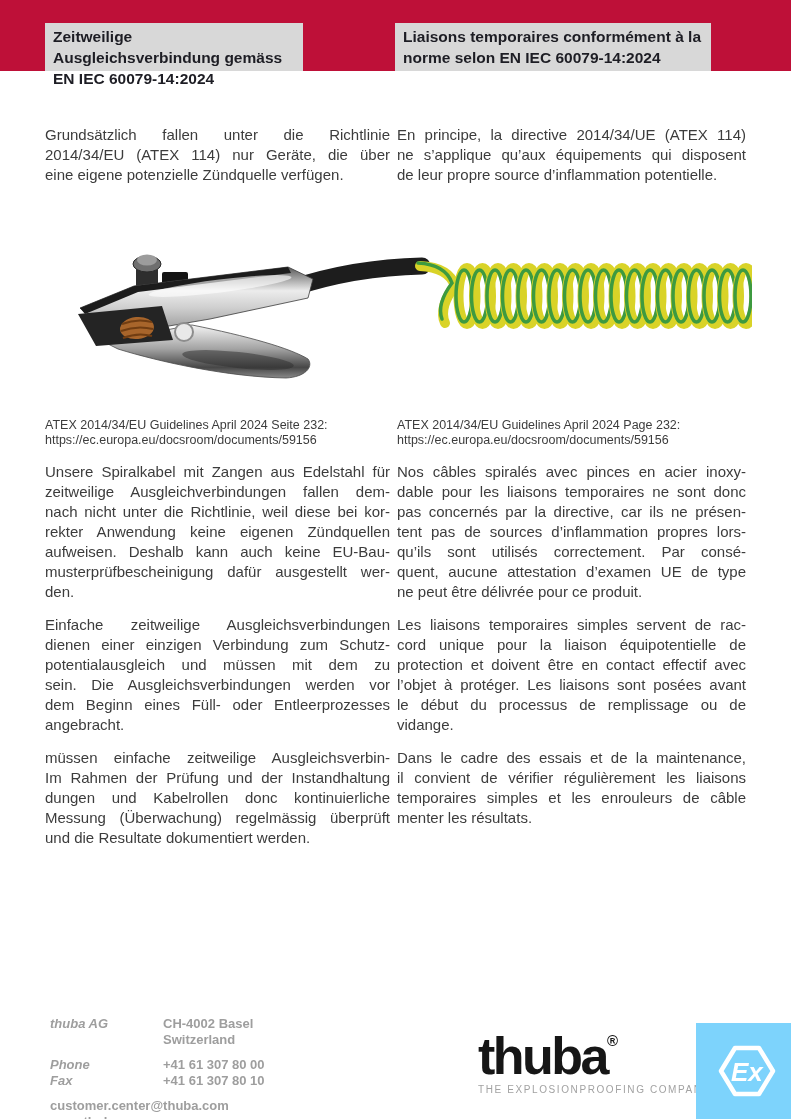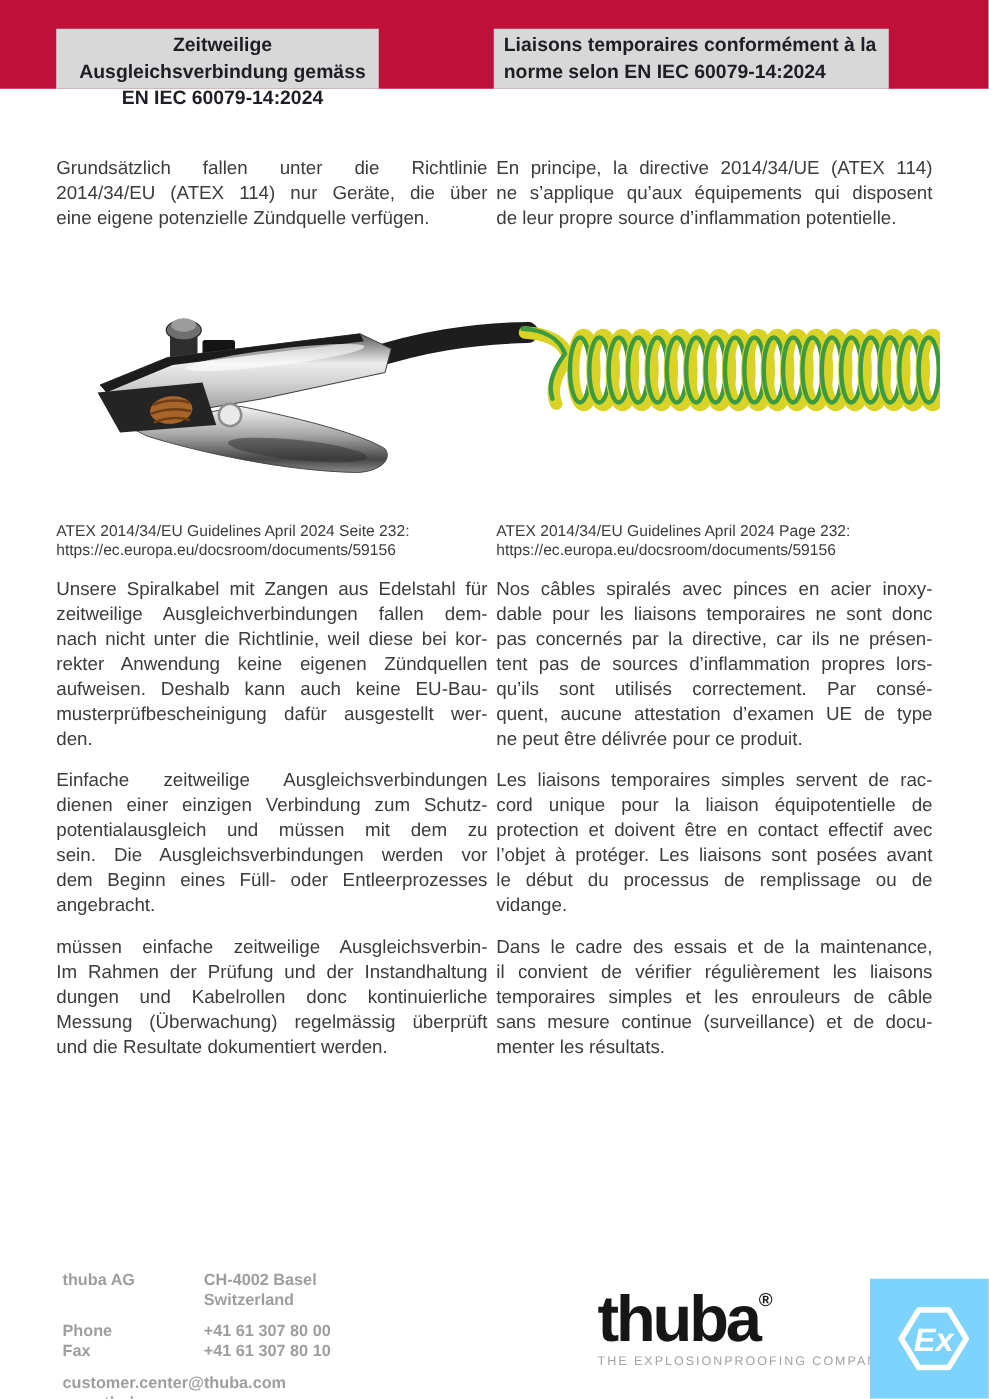--- a/index.html
+++ b/index.html
@@ -5,42 +5,42 @@
   html,body{margin:0;padding:0;background:#ffffff;}
   body{width:791px;height:1119px;position:relative;overflow:hidden;
        font-family:"Liberation Sans","DejaVu Sans",sans-serif;-webkit-font-smoothing:antialiased;}
   .abs{position:absolute;}
 
   
   .header-bar{left:0;top:0;width:791px;height:71px;background:#BE1038;}
   .title-box{top:23px;height:48px;background:#D8D8D8;color:#1d1d24;
              font-size:15.5px;font-weight:bold;line-height:21px;
              padding:3px 0 0 8px;box-sizing:border-box;white-space:pre-line;}
-  .title-de{left:45px;width:258px;text-align:center;}
+  .title-de{left:45px;width:258px;}
   .title-fr{left:395px;width:316px;}
 
   
   .col{color:#3c3c3c;font-size:15px;line-height:20px;}
   .col-de{left:45px;width:345px;}
   .col-fr{left:397px;width:349px;}
   .intro{top:125px;}
   .caption{top:418px;font-size:12.5px;line-height:15px;white-space:pre-line;}
   .paras{top:462px;}
   .jp{margin:0 0 13px 0;}
   .jp > div{text-align:justify;text-align-last:justify;}
   .jp > div:last-child{text-align-last:left;}
 
   
   .figure{left:42px;top:246px;width:710px;height:162px;}
 
   
   .footer{left:50px;top:1016px;width:340px;color:#9e9e9e;
           font-size:13px;font-weight:bold;line-height:16px;}
   .frow{display:flex;}
-  .flabel{width:113px;flex:0 0 113px;}
+  .flabel{width:113px;flex:0 0 113px;font-style:italic;}
   .fgap{height:9px;}
   .pre{white-space:pre-line;}
 
   .logo-block{left:458px;top:1032px;width:235px;margin-left:20px;}
   .logo-word{font-size:52px;font-weight:bold;letter-spacing:-2.5px;color:#161616;line-height:48px;}
   .logo-reg{font-size:15px;font-weight:bold;color:#161616;vertical-align:28px;letter-spacing:0;}
   .logo-tagline{margin-top:4px;font-size:10px;letter-spacing:1.6px;color:#a2a2a2;white-space:nowrap;}
 
   .ex-box{left:696px;top:1023px;width:102px;height:96px;background:#7dd3fc;
           display:flex;align-items:center;justify-content:center;}
@@ -110,21 +110,20 @@
       <div>cord unique pour la liaison équipotentielle de</div>
       <div>protection et doivent être en contact effectif avec</div>
       <div>l’objet à protéger. Les liaisons sont posées avant</div>
       <div>le début du processus de remplissage ou de</div>
       <div>vidange.</div>
     </div>
   <div class="jp">
       <div>Dans le cadre des essais et de la maintenance,</div>
       <div>il convient de vérifier régulièrement les liaisons</div>
       <div>temporaires simples et les enrouleurs de câble</div>
-      <div>sans mesure continue (surveillance) et de docu-</div>
       <div>menter les résultats.</div>
     </div>
 </div>
 
 <div class="abs figure">
   <svg width="710" height="162" viewBox="0 0 710 162" xmlns="http://www.w3.org/2000/svg">
     <defs>
       <linearGradient id="met" x1="0" y1="0" x2="0" y2="1">
         <stop offset="0" stop-color="#5a5a5a"></stop>
           <stop offset="0.35" stop-color="#ececec"></stop>

